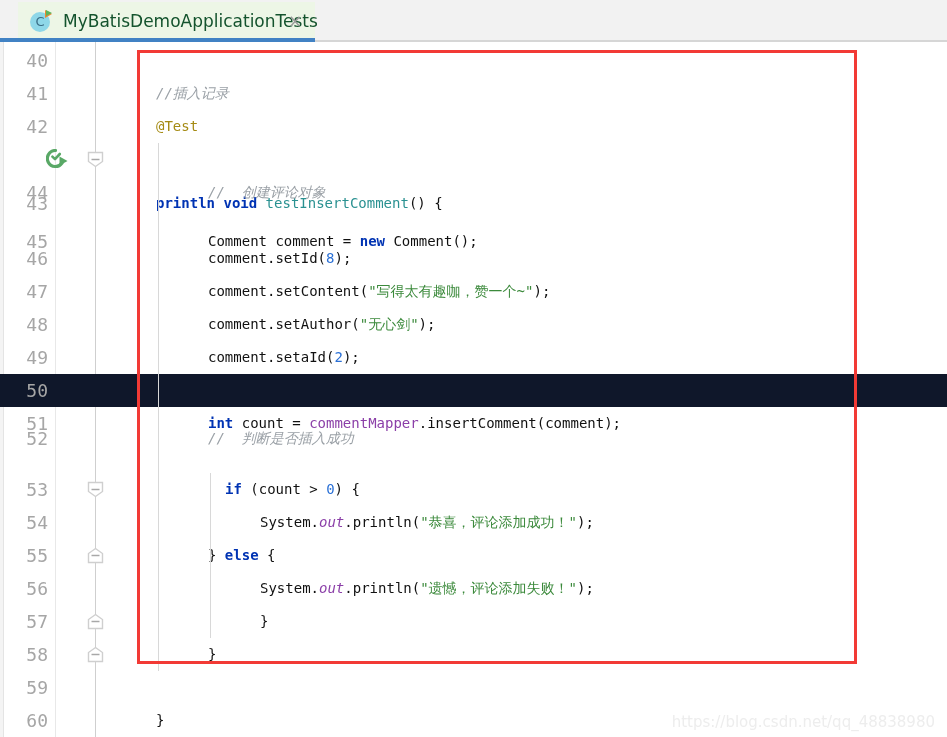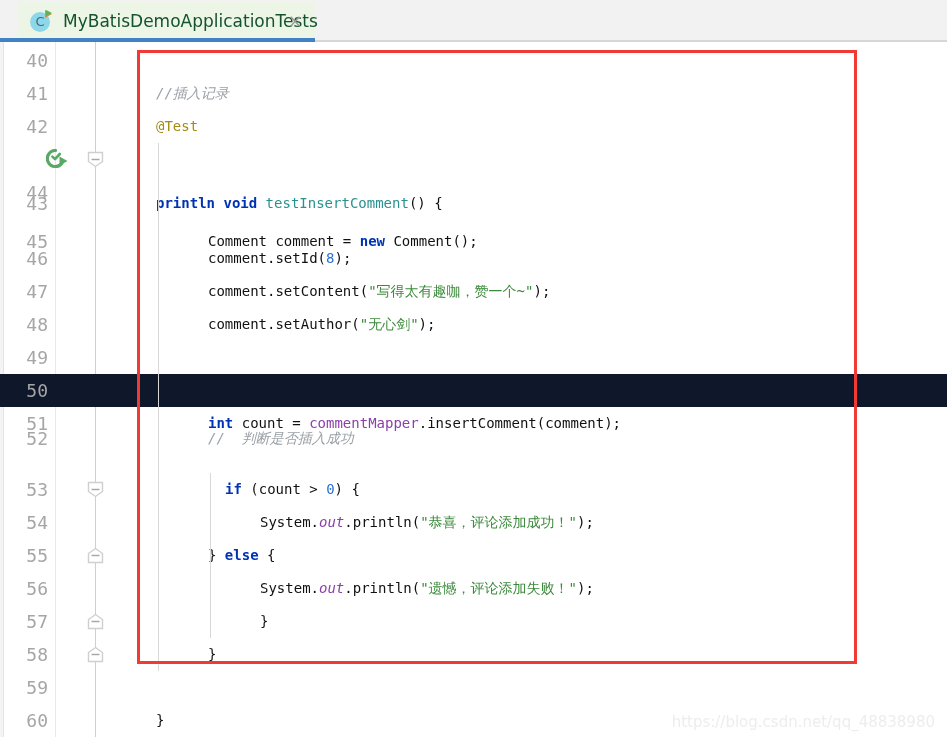--- a/index.html
+++ b/index.html
@@ -254,39 +254,41 @@
       <div class="row" style="top: 68px;">
         <div class="lineno">42</div>
         <div class="code" style="left: 156px;"><span class="t-ann">@Test</span></div>
       </div>
       <div class="row" style="top: 101px; margin-top: 44px;">
         <div class="lineno">43</div>
         <div class="code" style="left: 156px;"><span class="t-kw">println</span><span class="t-plain"> </span><span class="t-kw">void</span><span class="t-plain"> </span><span class="t-meth">testInsertComment</span><span class="t-plain">() {</span></div>
       </div>
       <div class="row" style="top: 134px;">
         <div class="lineno">44</div>
+        <div class="code" style="left: 208px;"><span class="t-com">//  创建评论对象</span></div>
       </div>
       <div class="row" style="top: 183px;">
         <div class="lineno">45</div>
         <div class="code" style="left: 208px;"><span class="t-plain">Comment comment = </span><span class="t-kw">new</span><span class="t-plain"> Comment();</span></div>
       </div>
       <div class="row" style="top: 200px;">
         <div class="lineno">46</div>
         <div class="code" style="left: 208px;"><span class="t-plain">comment.setId(</span><span class="t-num">8</span><span class="t-plain">);</span></div>
       </div>
       <div class="row" style="top: 233px;">
         <div class="lineno">47</div>
         <div class="code" style="left: 208px;"><span class="t-plain">comment.setContent(</span><span class="t-str">"写得太有趣咖，赞一个~"</span><span class="t-plain">);</span></div>
       </div>
       <div class="row" style="top: 266px;">
         <div class="lineno">48</div>
         <div class="code" style="left: 208px;"><span class="t-plain">comment.setAuthor(</span><span class="t-str">"无心剑"</span><span class="t-plain">);</span></div>
       </div>
       <div class="row" style="top: 299px;">
         <div class="lineno">49</div>
+        <div class="code" style="left: 208px;"><span class="t-plain">comment.setaId(</span><span class="t-num">2</span><span class="t-plain">);</span></div>
       </div>
       <div class="row highlight" style="top: 332px;">
         <div class="lineno">50</div>
       </div>
       <div class="row" style="top: 365px;">
         <div class="lineno">51</div>
         <div class="code" style="left: 208px;"><span class="t-kw">int</span><span class="t-plain"> count = </span><span class="t-field">commentMapper</span><span class="t-plain">.insertComment(comment);</span></div>
       </div>
       <div class="row" style="top: 380px; padding-left: 32px;">
         <div class="lineno">52</div>

